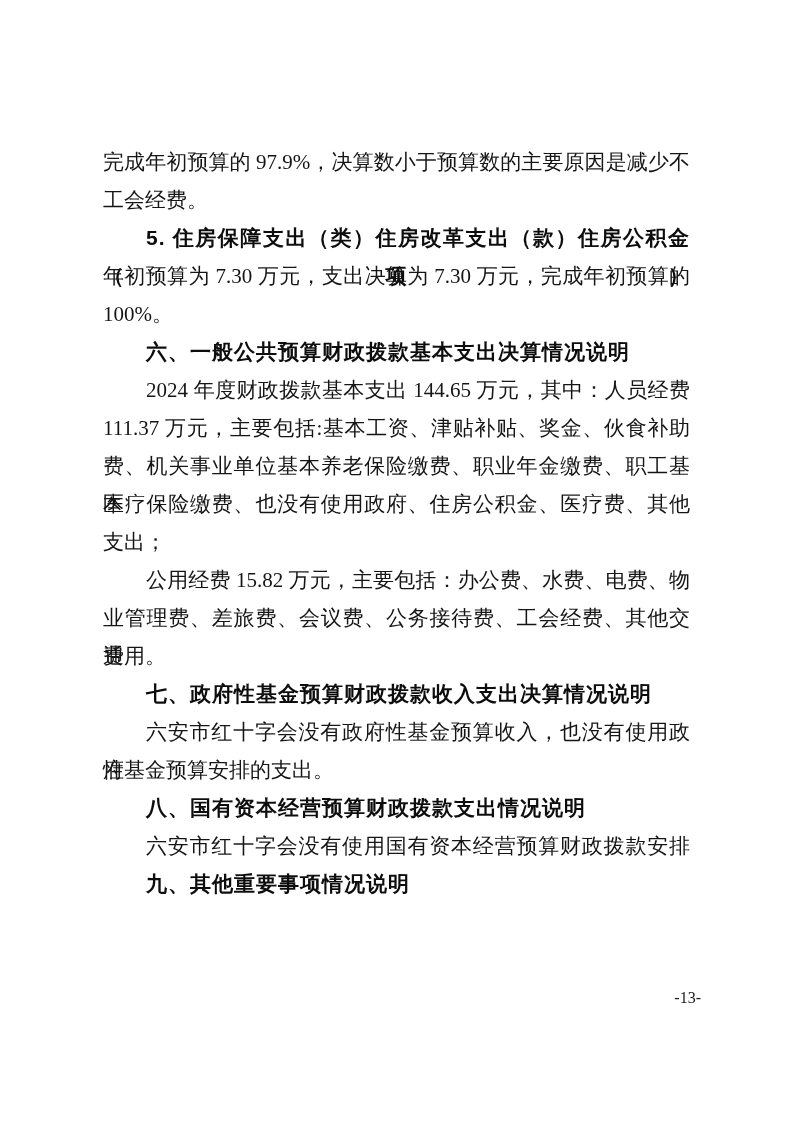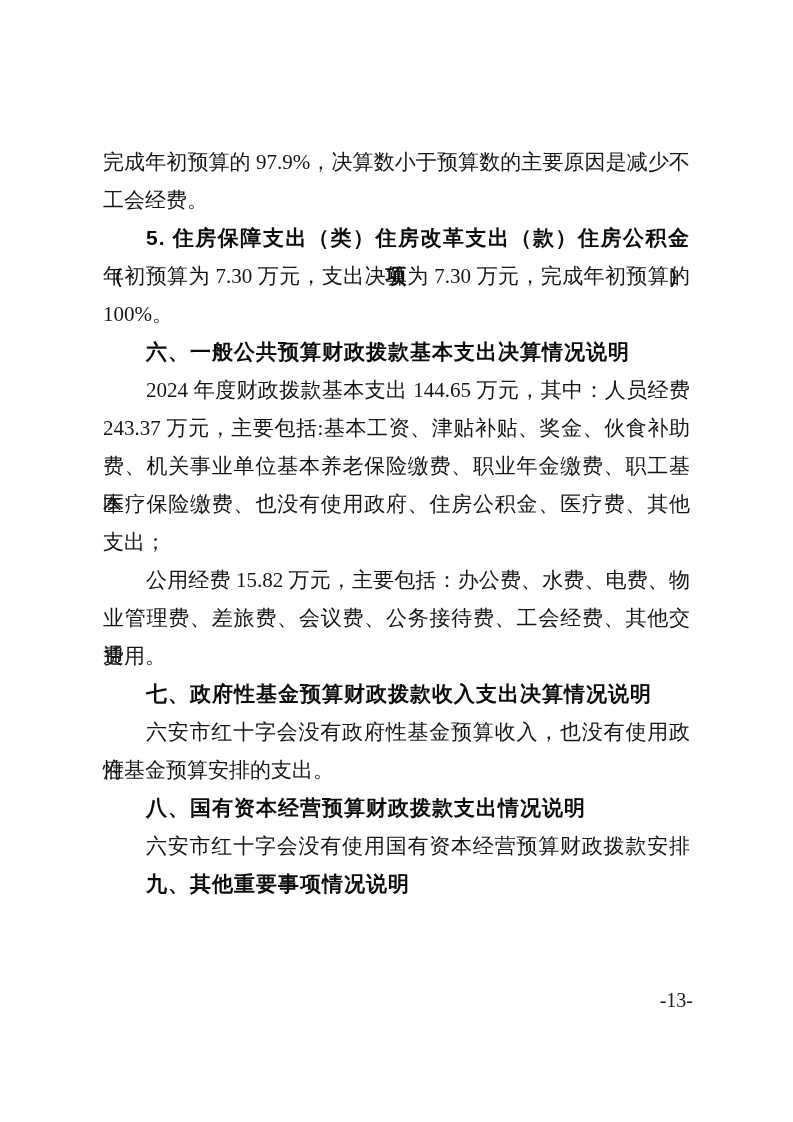--- a/index.html
+++ b/index.html
@@ -29,38 +29,38 @@
   .ind { text-indent: 43px; }
   .head {
     font-family: "Liberation Sans", "DejaVu Sans", sans-serif;
     font-weight: 700;
     letter-spacing: 1px;
     color: #0d0d0d;
   }
   .page-number {
     position: absolute;
     top: 989px;
-    right: 100px;
+    right: 92px;
     font-family: "Liberation Serif", "DejaVu Serif", serif;
-    font-size: 20px;
+    font-size: 16px;
     color: #1a1a1a;
   }
 </style>
 </head>
 <body>
 
 <div class="page">
   <div class="ln just">完成年初预算的 97.9%，决算数小于预算数的主要原因是减少不</div>
   <div class="ln">工会经费。</div>
   <div class="ln head ind just">5. 住房保障支出（类）住房改革支出（款）住房公积金（项）</div>
   <div class="ln just">年初预算为 7.30 万元，支出决算为 7.30 万元，完成年初预算的</div>
   <div class="ln">100%。</div>
   <div class="ln head ind">六、一般公共预算财政拨款基本支出决算情况说明</div>
   <div class="ln ind just">2024 年度财政拨款基本支出 144.65 万元，其中：人员经费</div>
-  <div class="ln just">243.37 万元，主要包括:基本工资、津贴补贴、奖金、伙食补助</div>
+  <div class="ln just">111.37 万元，主要包括:基本工资、津贴补贴、奖金、伙食补助</div>
   <div class="ln just">费、机关事业单位基本养老保险缴费、职业年金缴费、职工基本</div>
   <div class="ln just">医疗保险缴费、也没有使用政府、住房公积金、医疗费、其他</div>
   <div class="ln">支出；</div>
   <div class="ln ind just">公用经费 15.82 万元，主要包括：办公费、水费、电费、物</div>
   <div class="ln just">业管理费、差旅费、会议费、公务接待费、工会经费、其他交通</div>
   <div class="ln">费用。</div>
   <div class="ln head ind">七、政府性基金预算财政拨款收入支出决算情况说明</div>
   <div class="ln ind just">六安市红十字会没有政府性基金预算收入，也没有使用政府</div>
   <div class="ln">性基金预算安排的支出。</div>
   <div class="ln head ind">八、国有资本经营预算财政拨款支出情况说明</div>

